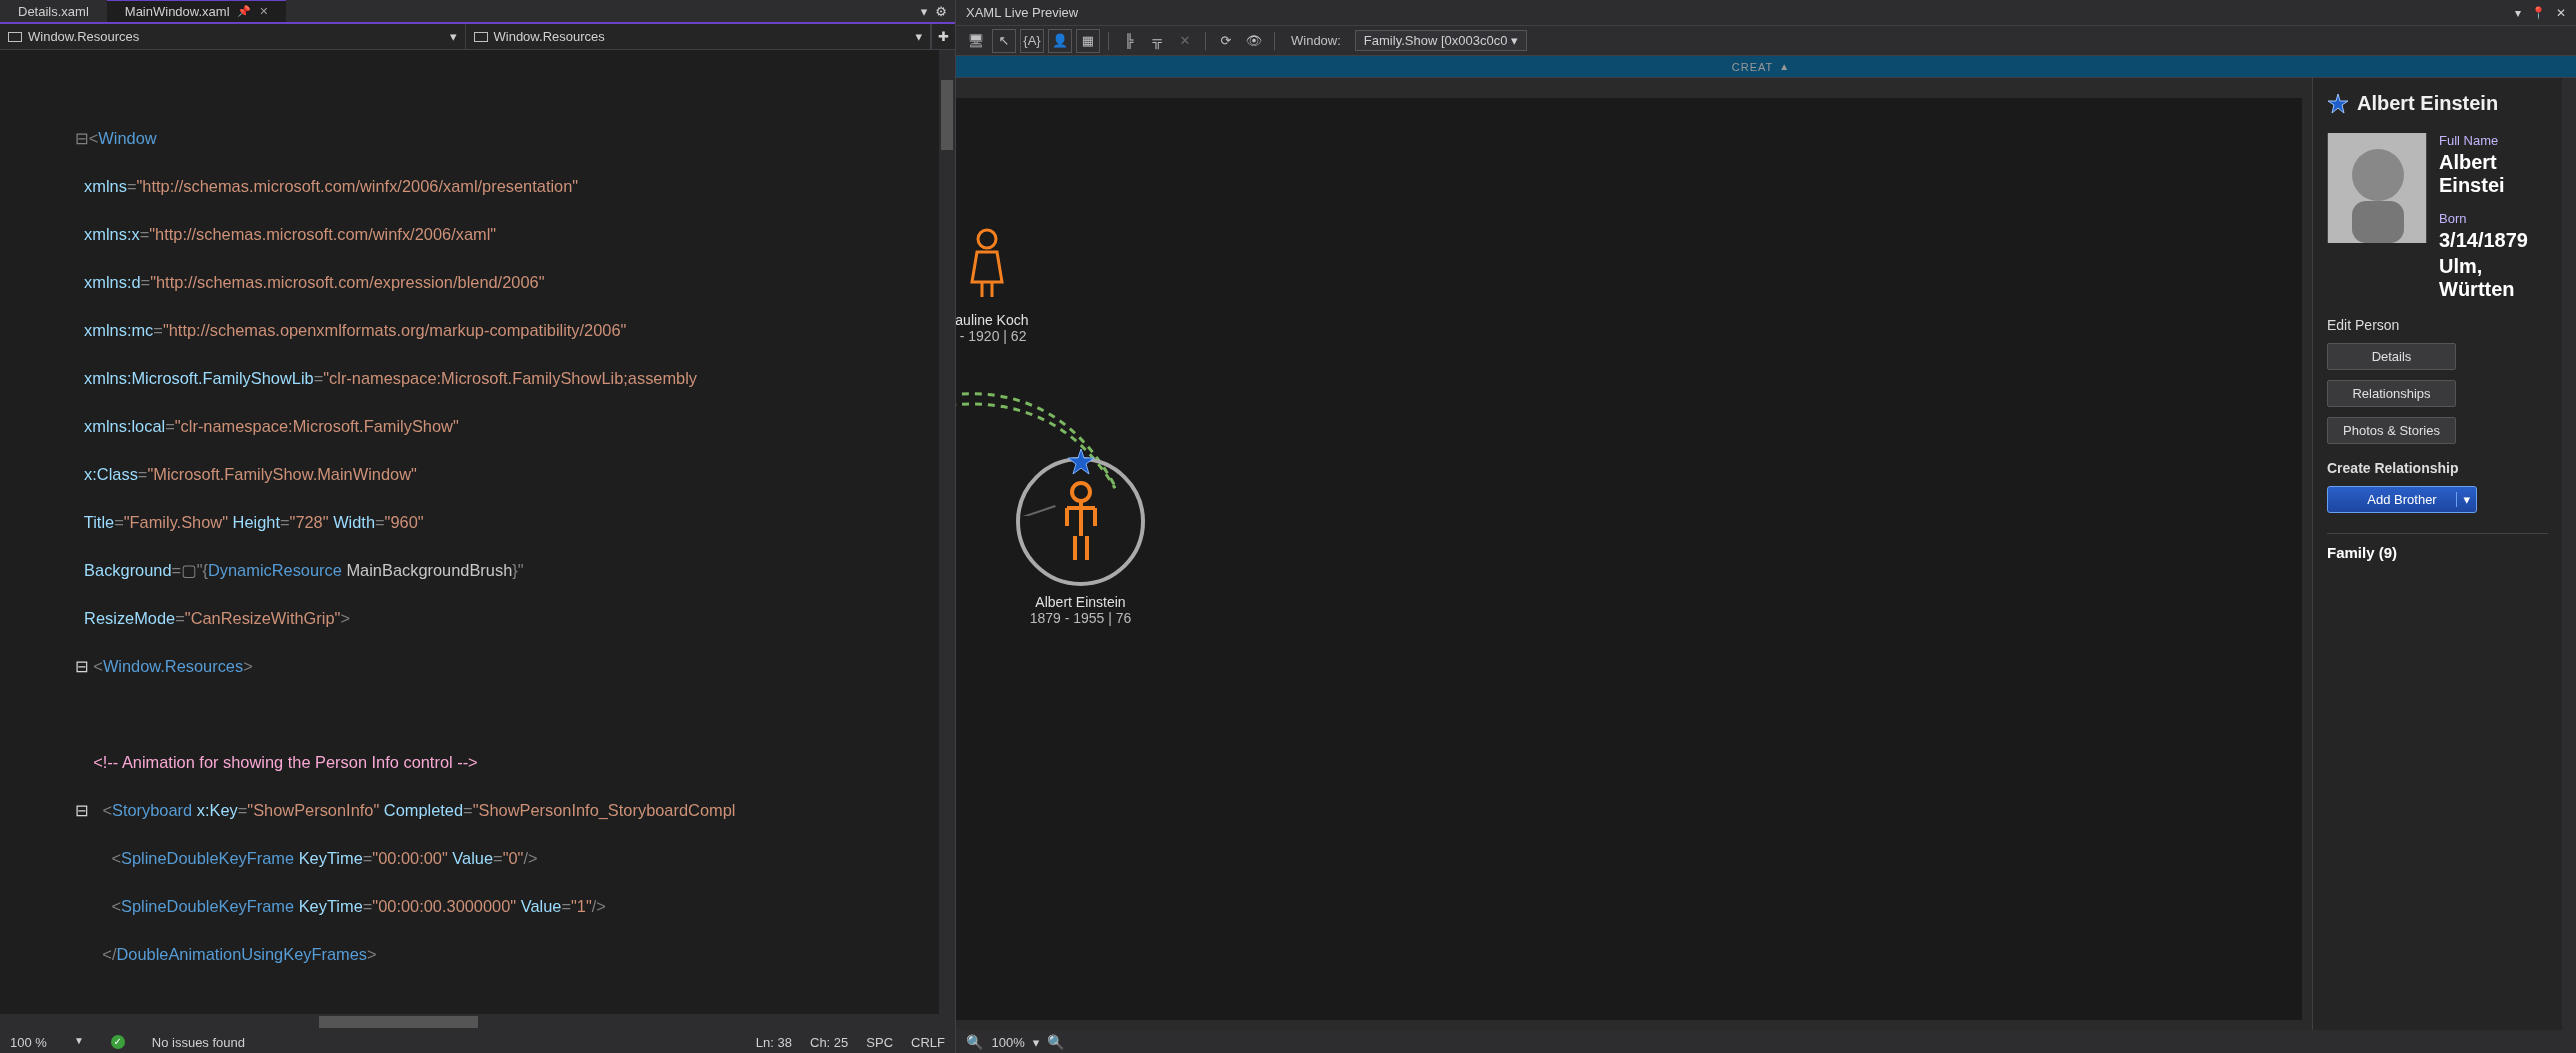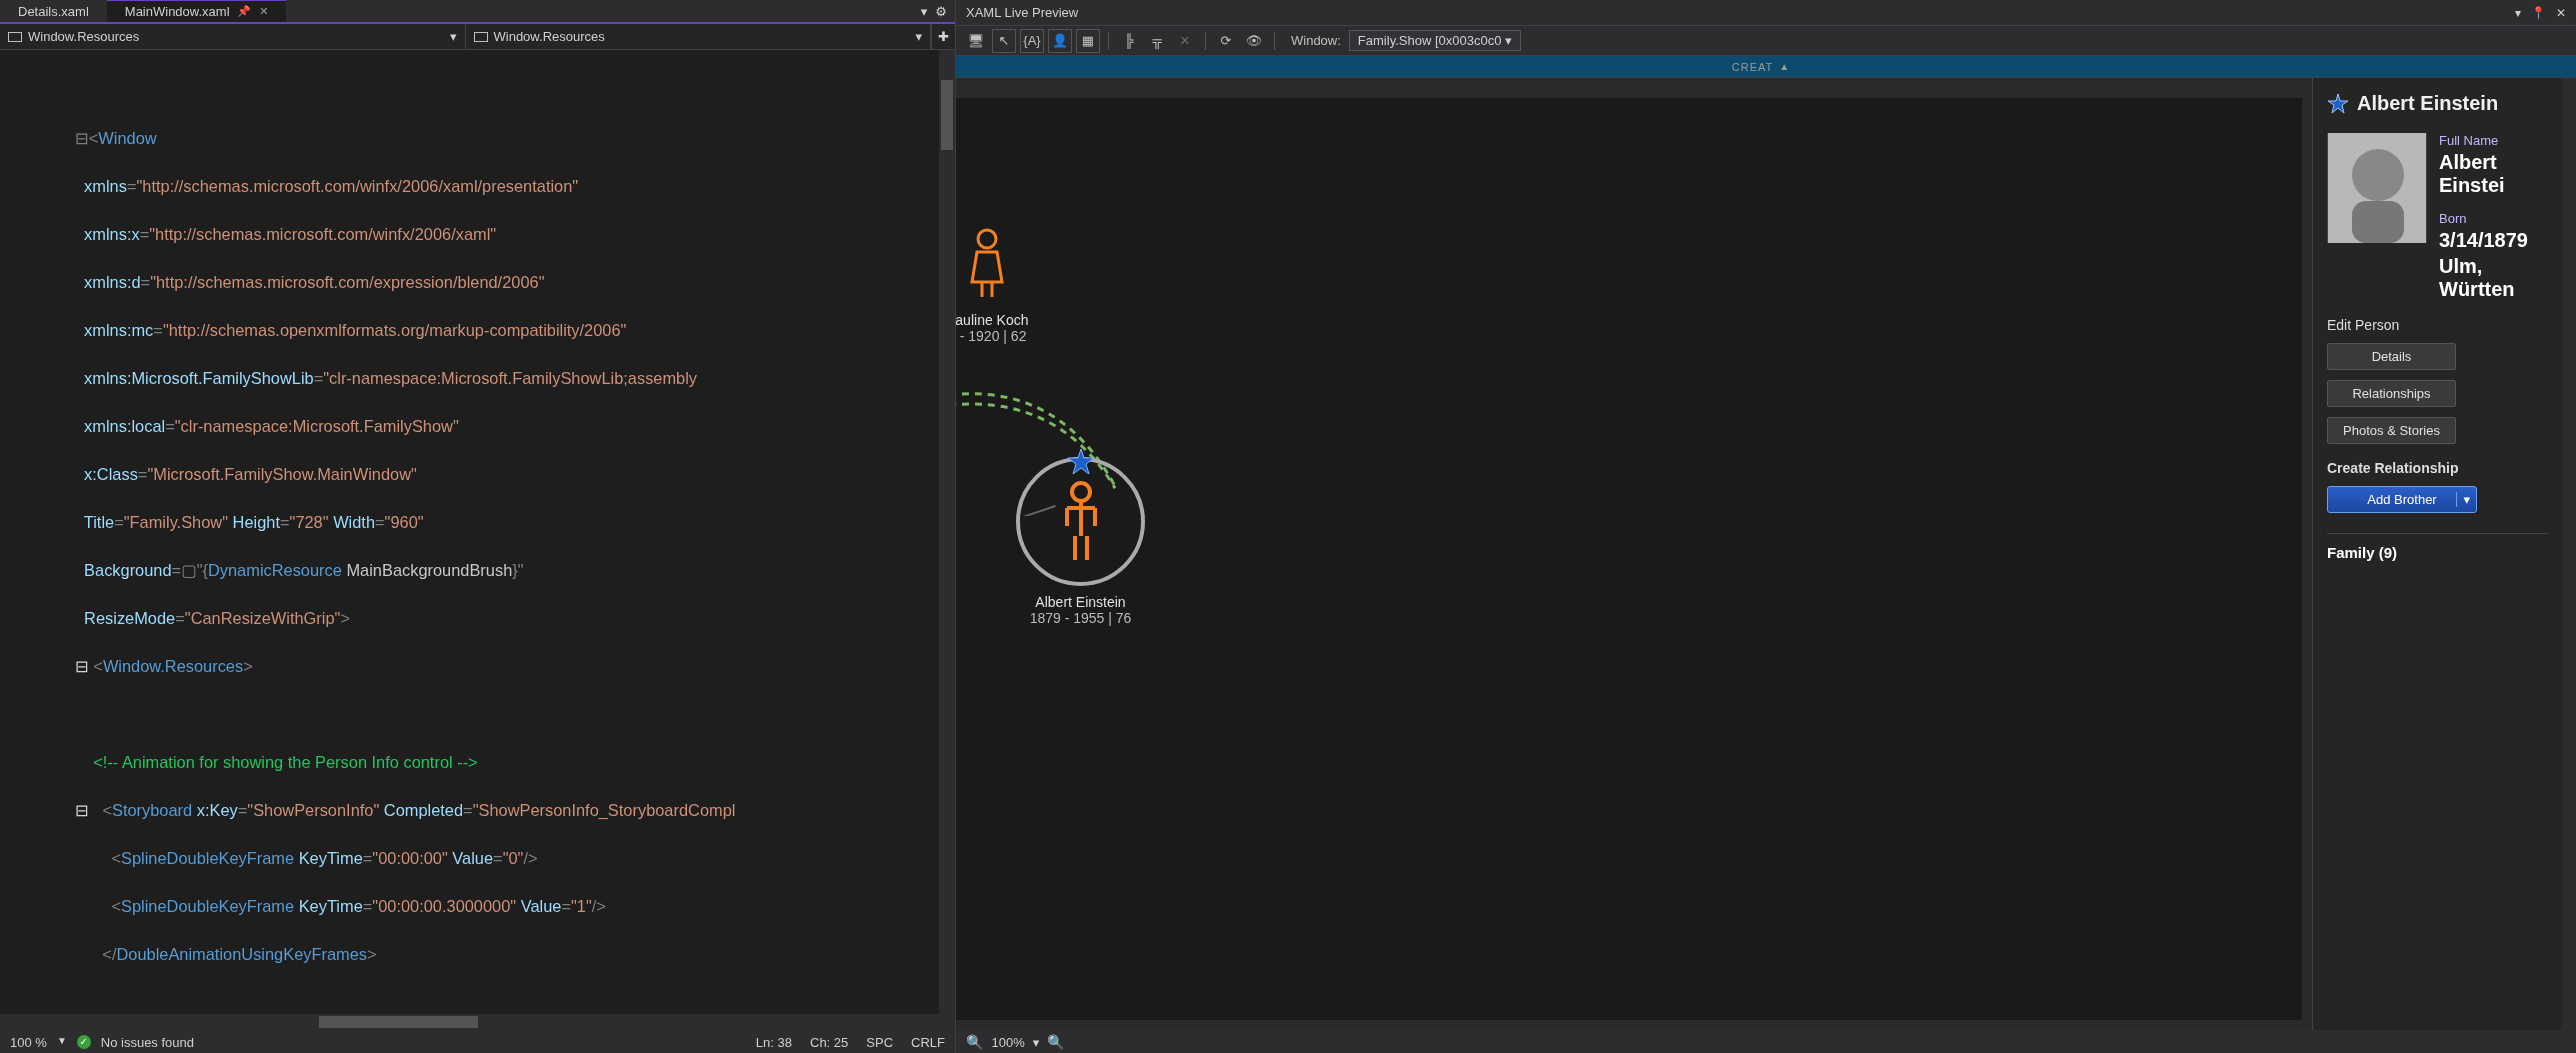--- a/index.html
+++ b/index.html
@@ -22,43 +22,43 @@
 .nav-icon { width: 14px; height: 10px; border: 1px solid #c0c0c0; display: inline-block; }
 .nav-split { width: 24px; display: flex; align-items: center; justify-content: center; border-left: 1px solid #3f3f46; }
 
 
 .editor { flex: 1; background: #1e1e1e; font-family: Consolas, monospace; font-size: 16.4px; line-height: 24px; padding: 4px 0 0 20px; overflow: hidden; position: relative; white-space: pre; }
 .code-lines { margin-left: 55px; }
 .c-tag { color: #569cd6; }
 .c-attr { color: #9cdcfe; }
 .c-str { color: #ce9178; }
 .c-punct { color: #808080; }
-.c-comment { color: #22c55e; text-align: right; }
+.c-comment { color: #f9a8d4; text-align: right; }
 .c-resource { color: #c8c8c8; }
 .scrollbar-v { position: absolute; right: 0; top: 0; bottom: 0; width: 16px; background: #2d2d30; }
 .scroll-thumb-v { position: absolute; right: 2px; top: 30px; width: 12px; height: 70px; background: #555; }
 .scrollbar-h { height: 16px; background: #2d2d30; display: flex; align-items: center; position: relative; }
 .scroll-thumb-h { position: absolute; left: 319px; width: 159px; height: 12px; background: #555; top: 2px; }
 
 
 .status { display: flex; align-items: center; height: 24px; background: #2d2d30; color: #d0d0d0; padding: 0 10px; gap: 16px; font-size: 13px; }
-.status-left { display: flex; gap: 10px; }
+.status-left { display: flex; gap: 27px; }
 .status-right { margin-left: auto; display: flex; gap: 18px; }
 .check-icon { width: 14px; height: 14px; border-radius: 50%; background: #3ba03b; display: flex; align-items: center; justify-content: center; color: white; font-size: 10px; }
 .zoom-arrow { font-size: 10px; }
 
 
 .preview-header { display: flex; align-items: center; height: 26px; background: #2d2d30; padding: 0 10px; color: #d0d0d0; border-bottom: 1px solid #3f3f46; }
 .preview-header-right { margin-left: auto; display: flex; gap: 10px; align-items: center; font-size: 12px; }
 .toolbar-row { display: flex; align-items: center; height: 30px; background: #2d2d30; padding: 0 8px; gap: 4px; border-bottom: 1px solid #3f3f46; }
 .tb-btn { width: 24px; height: 24px; display: flex; align-items: center; justify-content: center; color: #c0c0c0; border: 1px solid transparent; cursor: pointer; font-size: 13px; }
 .tb-btn.boxed { border: 1px solid #555; }
 .tb-sep { width: 1px; height: 18px; background: #555; margin: 0 4px; }
 .window-label { color: #c0c0c0; margin-left: 8px; }
-.window-combo { background: #333337; border: 1px solid #555; padding: 2px 8px; color: #d0d0d0; margin-left: 4px; min-width: 139px; text-align: right; }
+.window-combo { background: #333337; border: 1px solid #555; padding: 2px 8px; color: #d0d0d0; margin-left: 10px; min-width: 139px; text-align: right; }
 .creat-strip { height: 22px; background: #0c4a6e; display: flex; justify-content: center; align-items: center; padding-right: 10px; color: #999; font-size: 11px; letter-spacing: 1px; border-bottom: 1px solid #3f3f46; }
 .creat-strip span.arrow { margin-left: 6px; font-size: 10px; }
 
 
 .preview-body { flex: 1; display: flex; background: #252526; overflow: hidden; }
 .canvas-area { flex: 1; background: #2a2a2a; position: relative; overflow: hidden; border-right: 1px solid #3f3f46; }
 .canvas-dark { position: absolute; inset: 20px 10px 10px 0; background: #1a1a1a; }
 
 .person-node { position: absolute; text-align: center; color: #e0e0e0; }
 .node-ring { width: 129px; height: 129px; border: 4px solid #aaa; border-radius: 50%; display: flex; align-items: center; justify-content: center; position: relative; }

